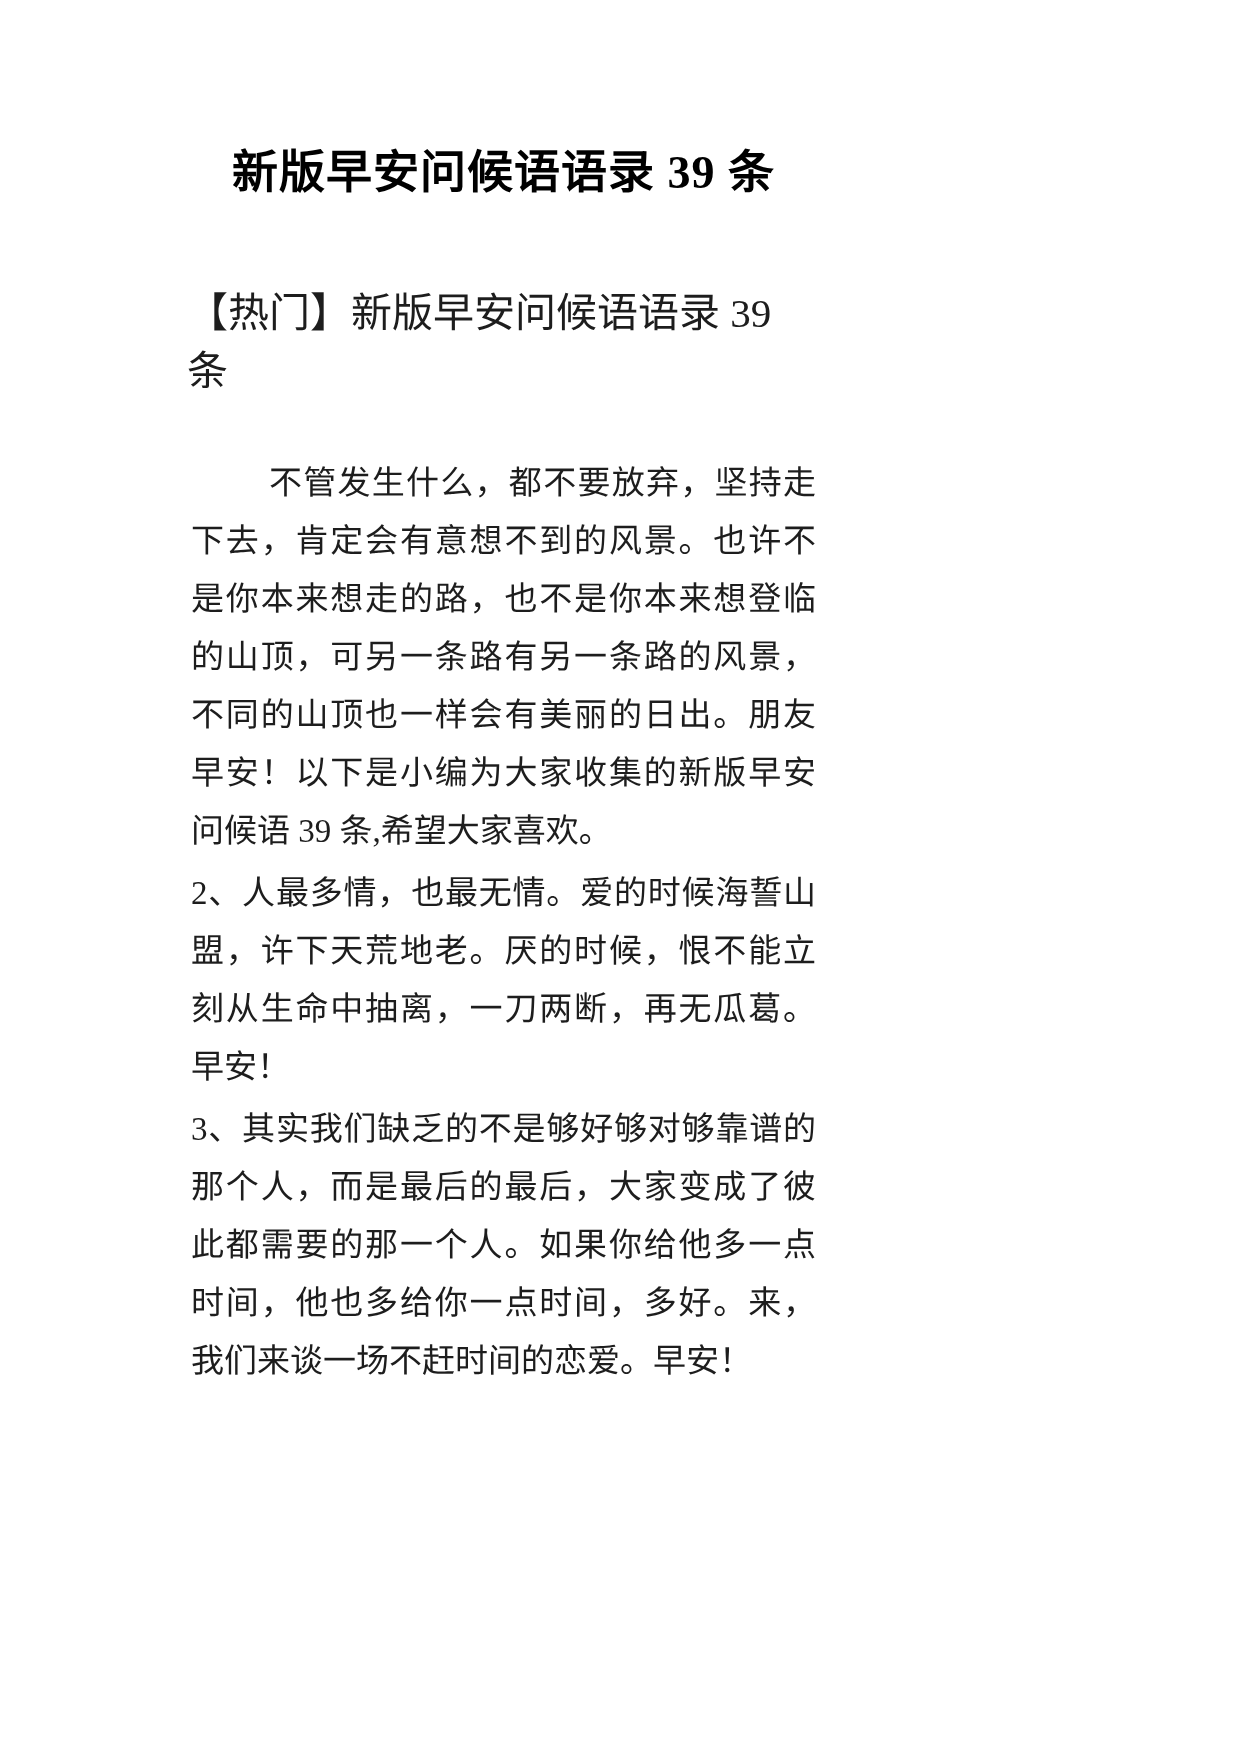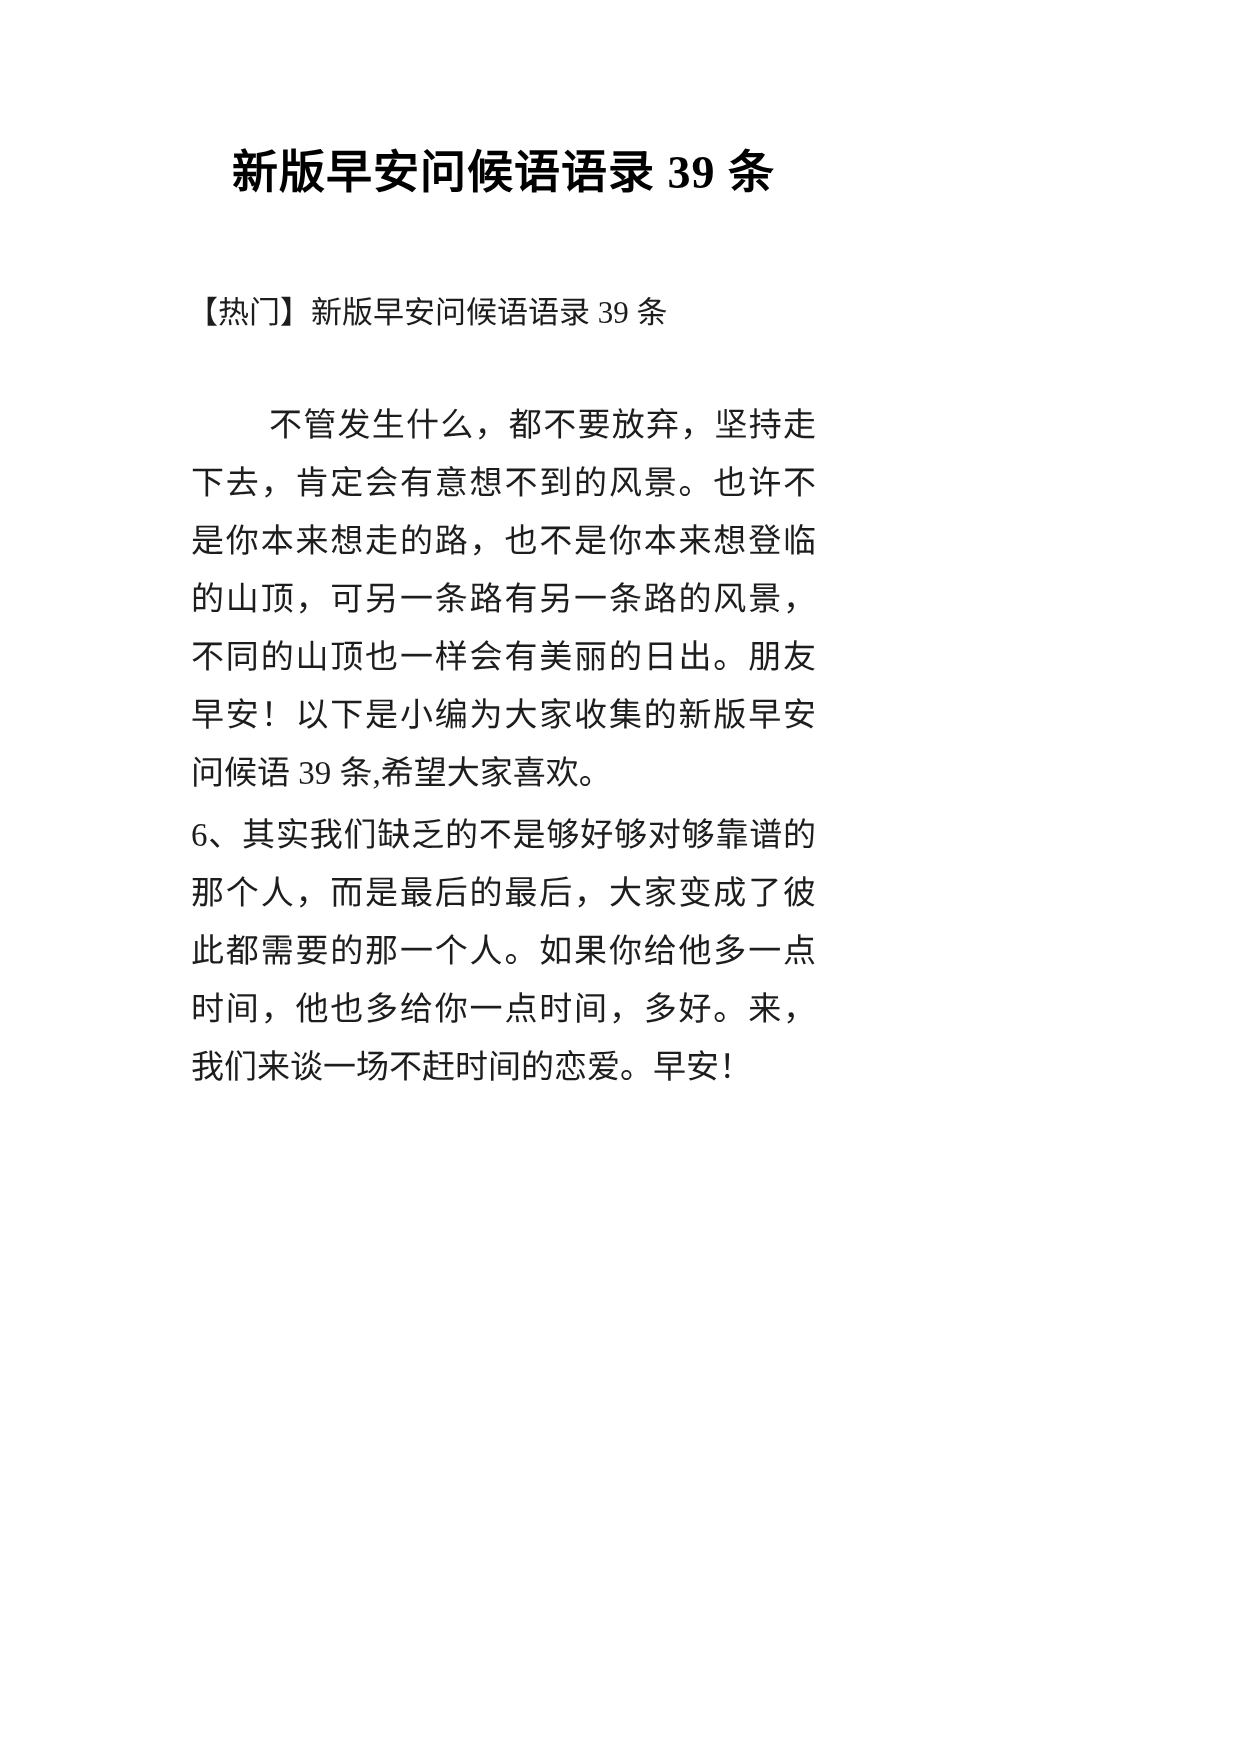--- a/index.html
+++ b/index.html
@@ -26,21 +26,21 @@
     margin:0 0 76px 0;
     font-size:46px;
     font-weight:700;
     line-height:70px;
     text-align:center;
     letter-spacing:1px;
     color:#000000;
   }
   .subtitle{
     margin:0 0 54px 0;
-    font-size:31px;
+    font-size:41px;
     font-weight:400;
     line-height:58px;
     text-align:left;
   }
   .body-text{
     margin:4px;
     font-size:33px;
     font-weight:400;
     line-height:58px;
     text-align:justify;
@@ -56,16 +56,17 @@
 <body>
 
 <div class="page">
   <h1 class="doc-title">新版早安问候语语录 39 条</h1>
 
   <p class="subtitle">【热门】新版早安问候语语录 39 条</p>
 
   <p class="body-text intro">不管发生什么，都不要放弃，坚持走下去，肯定会有意想不到的风景。也许不是你本来想走的路，也不是你本来想登临的山顶，可另一条路有另一条路的风景，不同的山顶也一样会有美丽的日出。朋友早安！以下是小编为大家收集的新版早安问候语 39 条,希望大家喜欢。</p>
 
 
+  <p class="body-text">2、人最多情，也最无情。爱的时候海誓山盟，许下天荒地老。厌的时候，恨不能立刻从生命中抽离，一刀两断，再无瓜葛。早安！</p>
 
-  <p class="body-text">6、其实我们缺乏的不是够好够对够靠谱的那个人，而是最后的最后，大家变成了彼此都需要的那一个人。如果你给他多一点时间，他也多给你一点时间，多好。来，我们来谈一场不赶时间的恋爱。早安！</p>
+  <p class="body-text">3、其实我们缺乏的不是够好够对够靠谱的那个人，而是最后的最后，大家变成了彼此都需要的那一个人。如果你给他多一点时间，他也多给你一点时间，多好。来，我们来谈一场不赶时间的恋爱。早安！</p>
 
 </div>
 
 </body></html>

